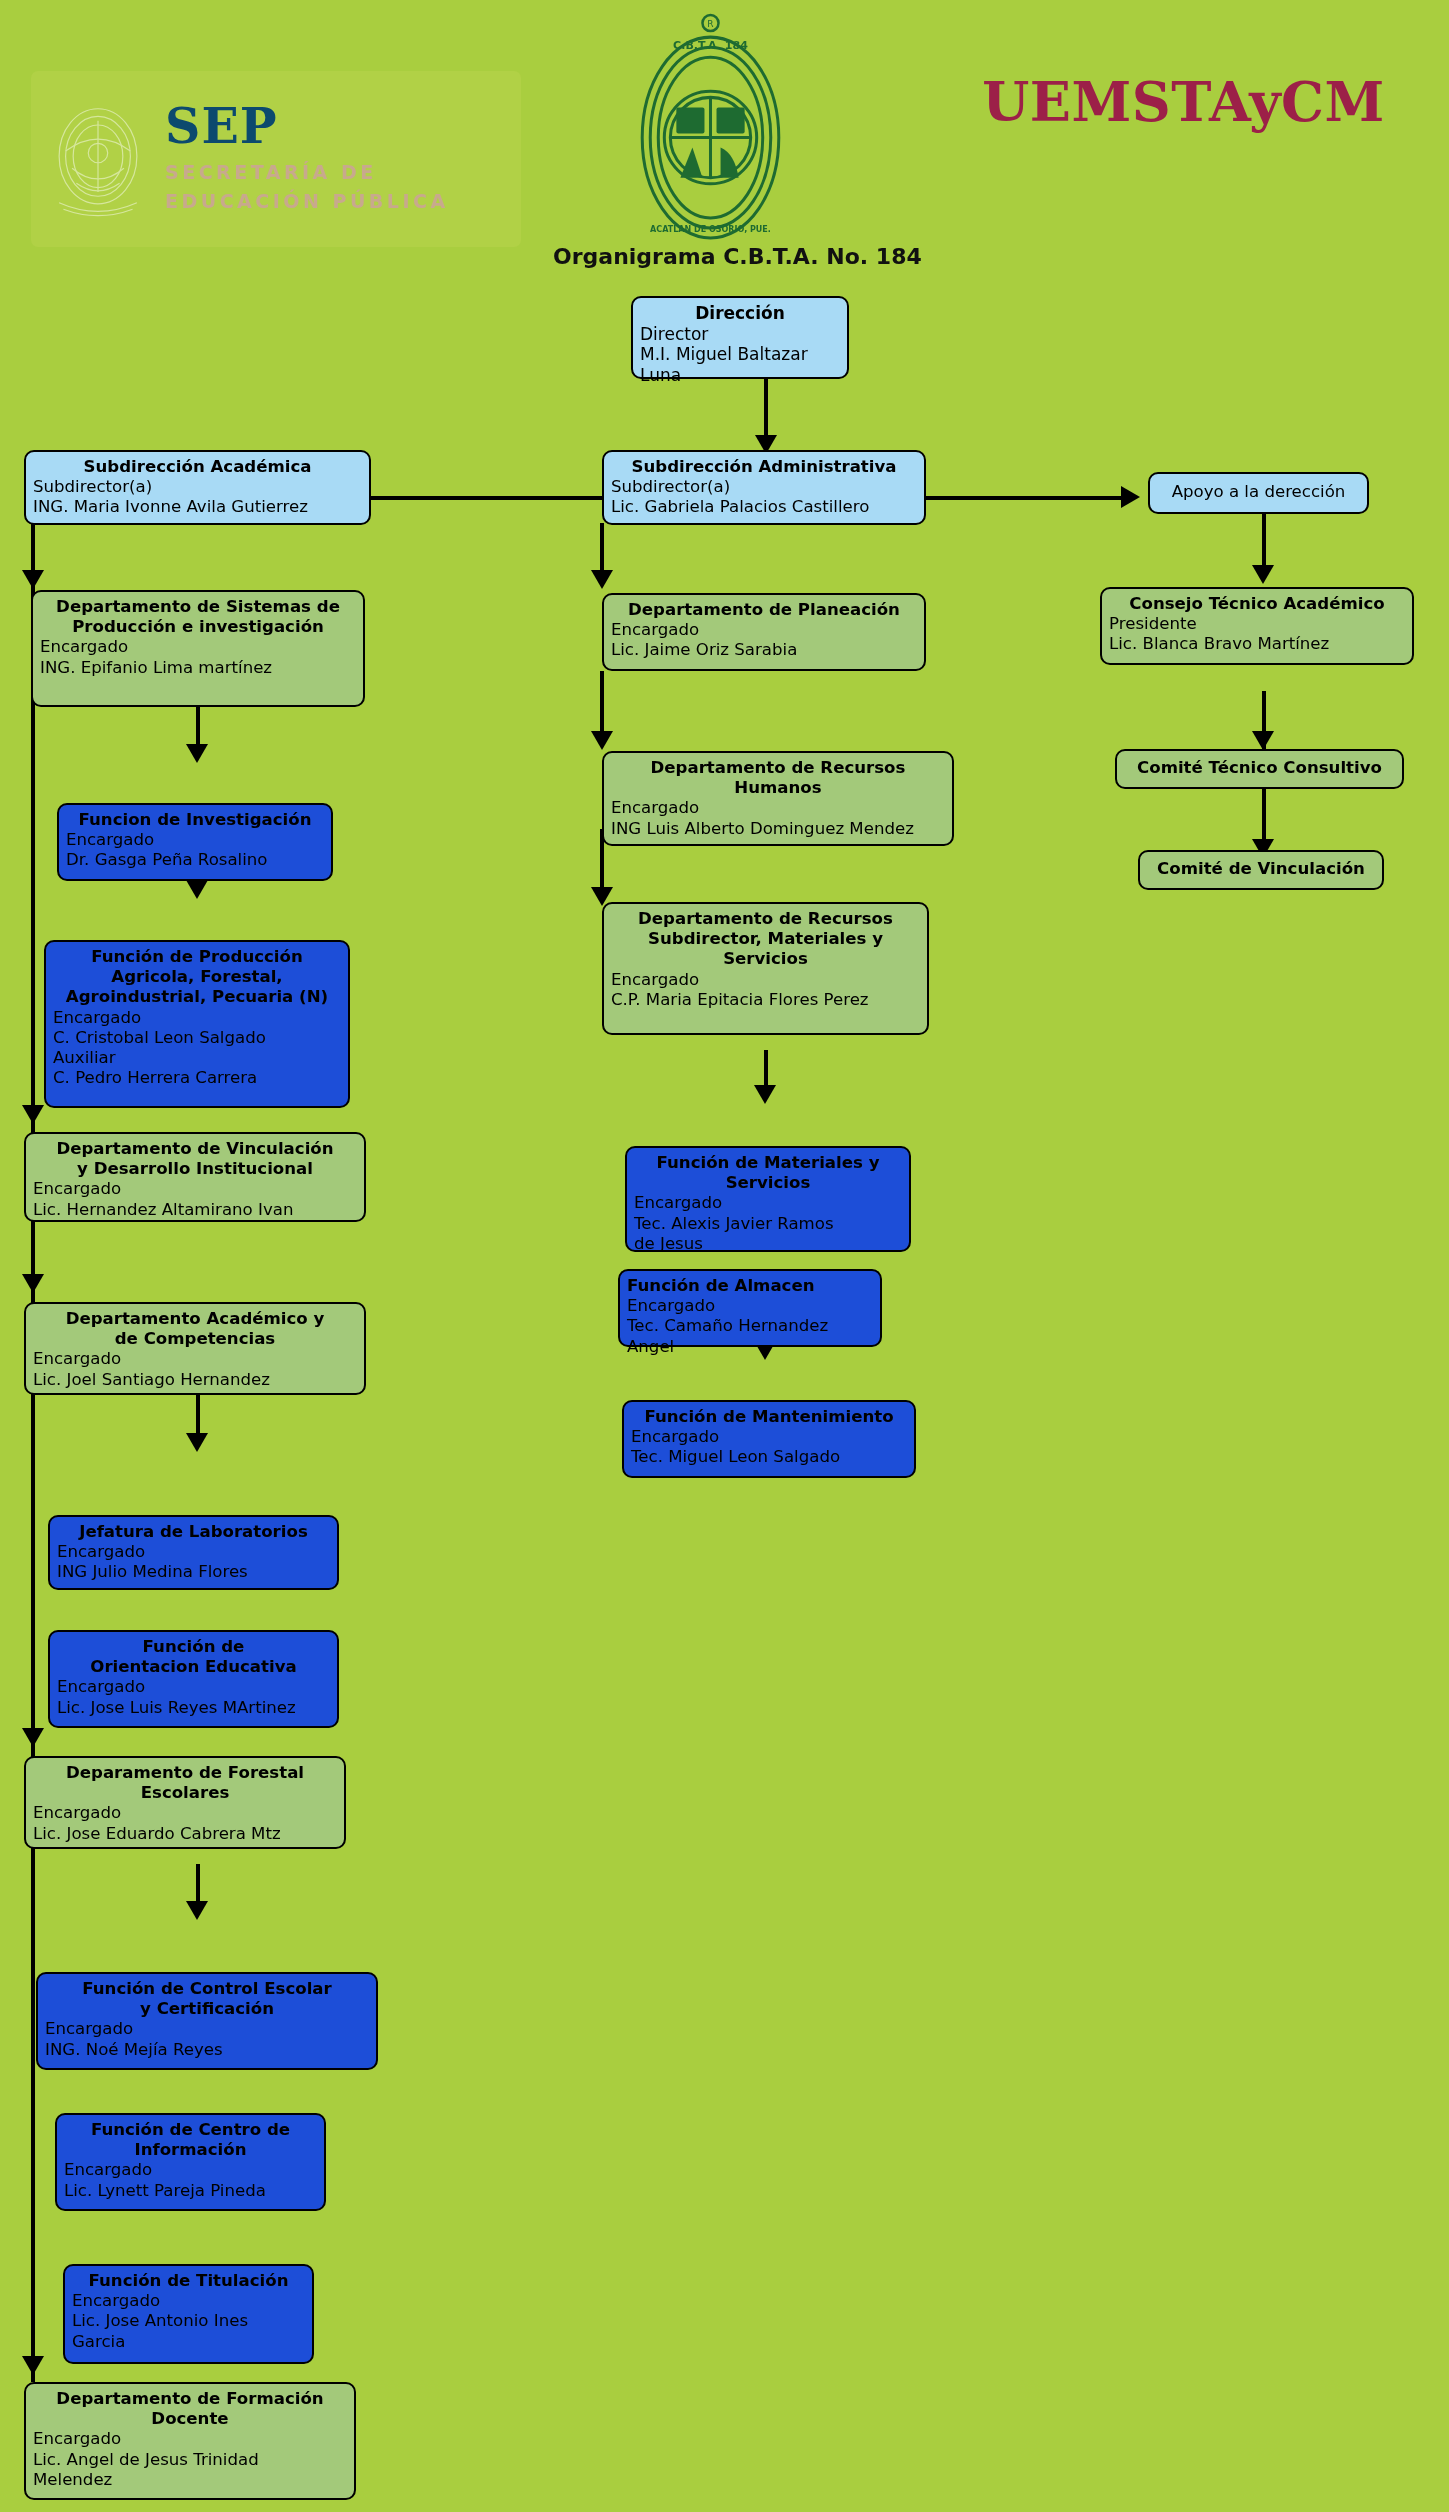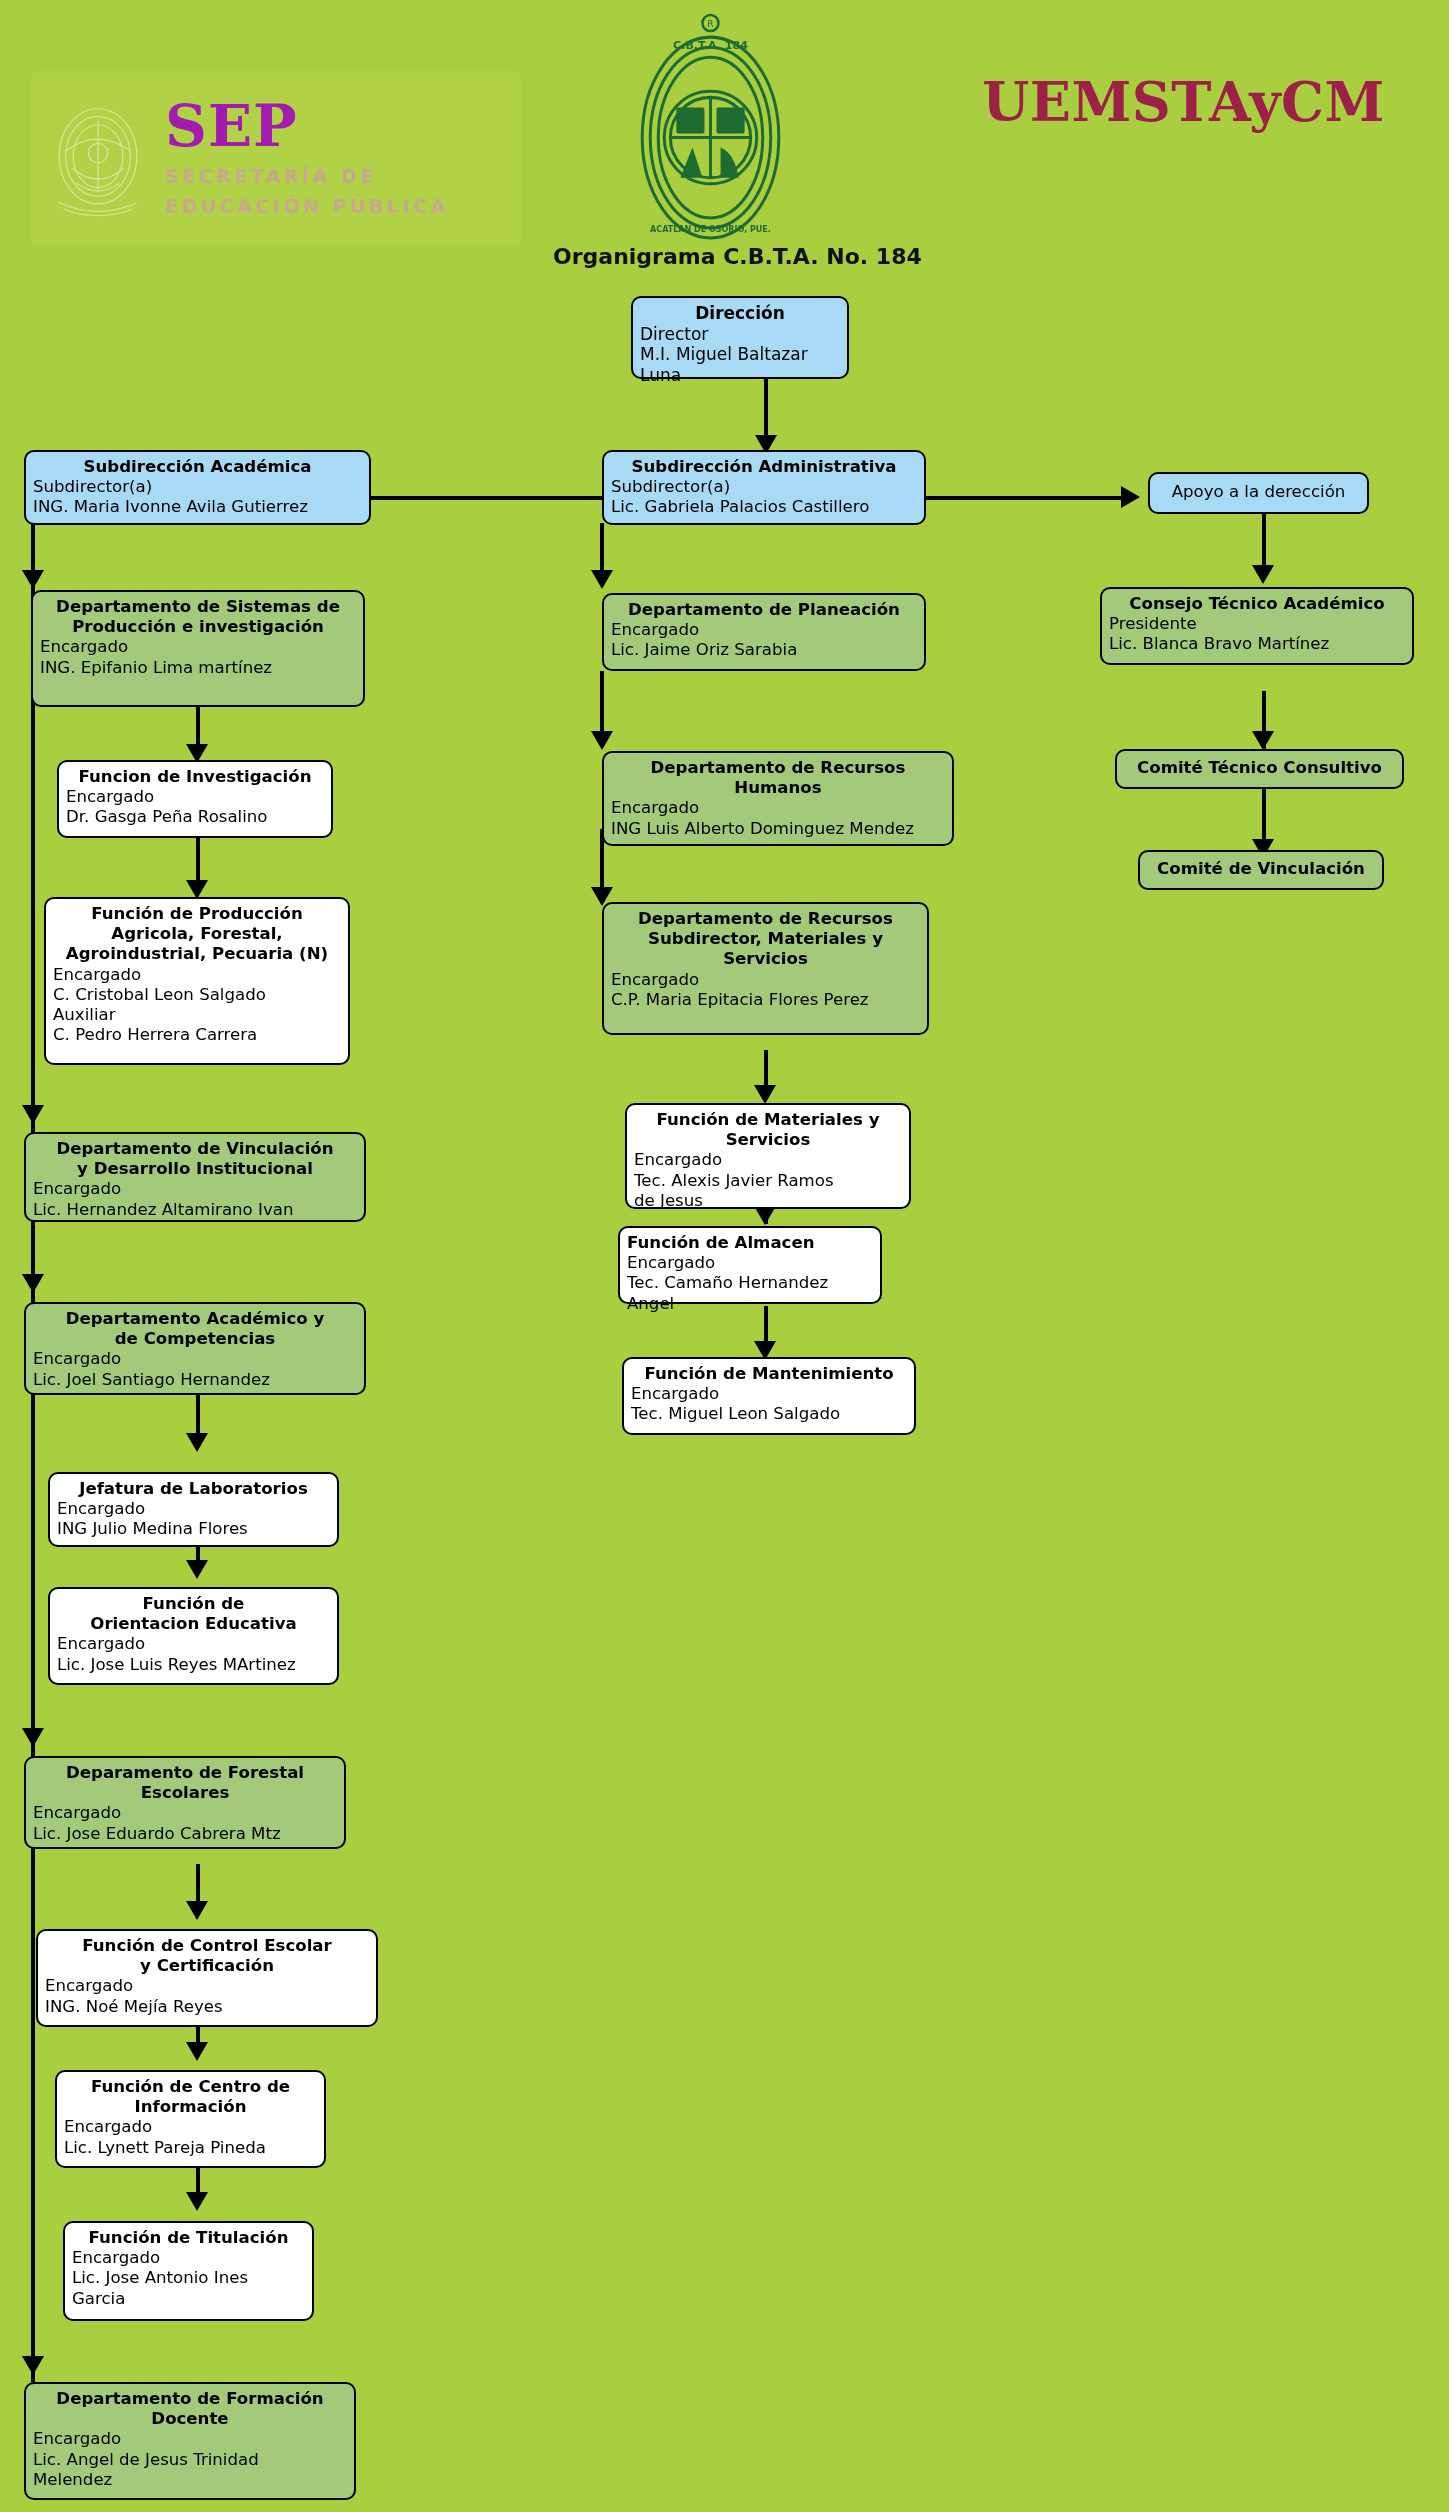--- a/index.html
+++ b/index.html
@@ -15,21 +15,21 @@
   .sep-panel{
     position:absolute;left:31px;top:71px;width:490px;height:176px;
     background:#b1d146;border-radius:7px;
     display:flex;align-items:center;gap:13px;padding:0 13px;box-sizing:border-box;
   }
   .sep-eagle{width:108px;height:126px;flex:0 0 auto;position:relative;opacity:.55;}
   .sep-eagle svg{width:100%;height:100%;}
   .sep-words{display:flex;flex-direction:column;justify-content:center;}
   .sep-big{
     font-family:"DejaVu Serif","Liberation Serif",serif;
-    font-weight:bold;font-size:58px;line-height:1.0;color:#a21caf;
+    font-weight:bold;font-size:49px;line-height:1.0;color:#0c4a6e;
     letter-spacing:1px;
   }
   .sep-sub{
     font-size:19px;line-height:1.55;color:#c8a98d;letter-spacing:3.5px;
     font-weight:bold;margin-top:7px;
   }
 
   .cbta-logo{position:absolute;left:610px;top:9px;width:201px;height:236px;}
   .cbta-logo svg{width:100%;height:100%;}
 
@@ -57,21 +57,21 @@
   .node{
     position:absolute;box-sizing:border-box;
     border:2.5px solid #000;border-radius:10px;
     padding:5px 7px 6px 7px;
     color:#000;line-height:1.22;
   }
   .node .t{font-weight:bold;text-align:center;display:block;}
   .node .l{display:block;text-align:left;}
   .blue{background:#a8daf5;}
   .green{background:#a3c97a;}
-  .yellow{background:#ffffff;}
+  .yellow{background:#1d4ed8;margin-top:43px;}
 
   
   .vline{position:absolute;background:#000;width:3.5px;}
   .hline{position:absolute;background:#000;height:3.5px;}
   .arrow-d{position:absolute;width:0;height:0;border-left:11.6px solid transparent;border-right:11.6px solid transparent;border-top:19px solid #000;}
   .arrow-r{position:absolute;width:0;height:0;border-top:11.6px solid transparent;border-bottom:11.6px solid transparent;border-left:19px solid #000;}
   .arrow-l{position:absolute;width:0;height:0;border-top:11.6px solid transparent;border-bottom:11.6px solid transparent;border-right:19px solid #000;}
 </style>
 </head>
 <body>

